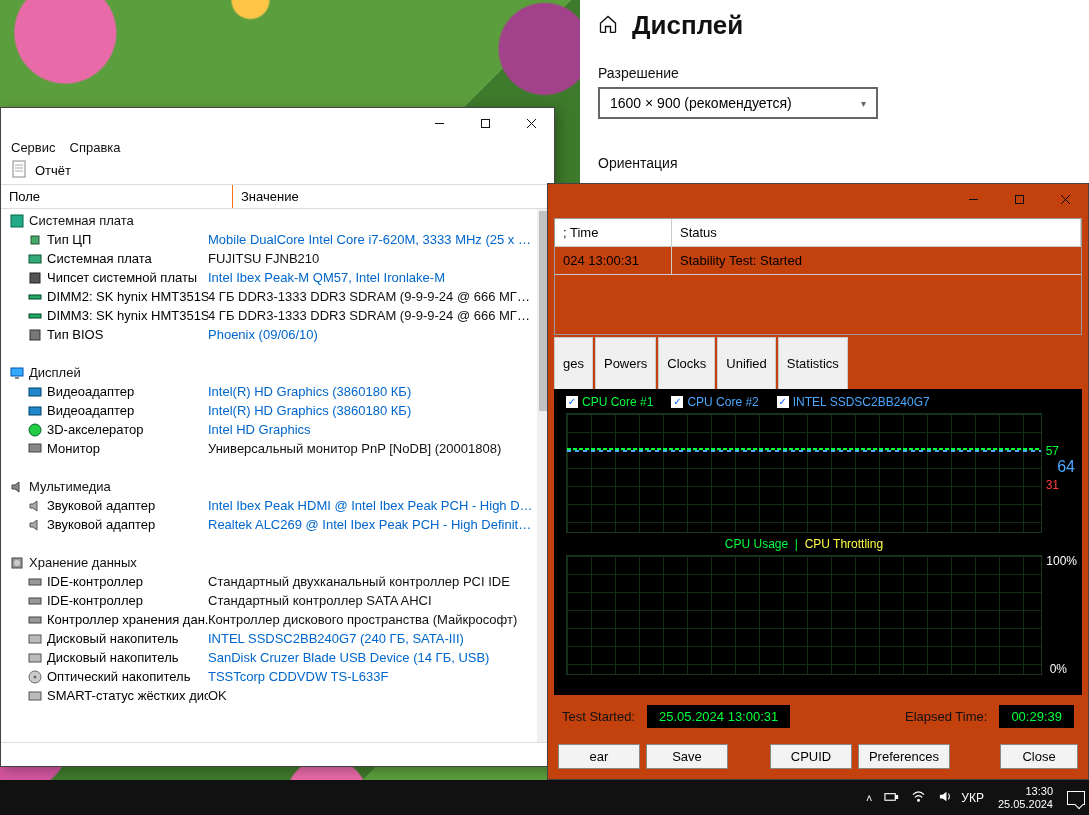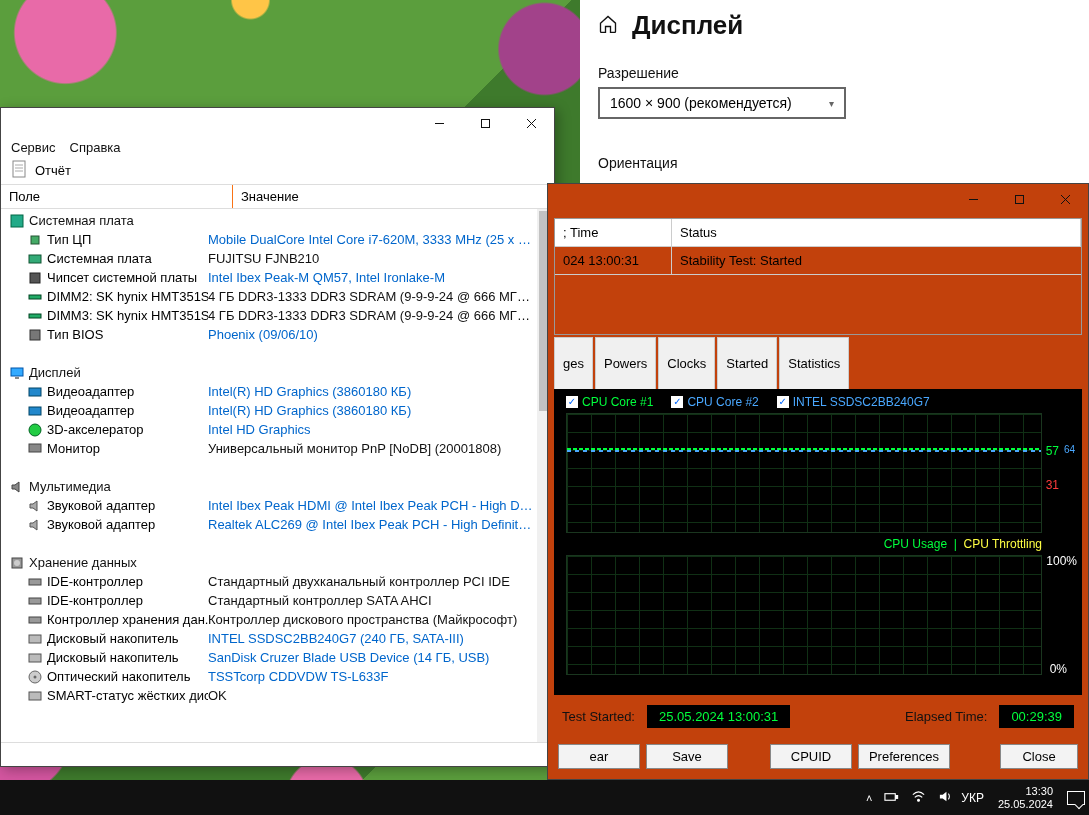--- a/index.html
+++ b/index.html
@@ -16,21 +16,21 @@
     radial-gradient(circle at 23% 0%, #ffc547 0 18px, transparent 20px),
     linear-gradient(135deg,#5b9e3d 0 30%,#3e7a2c 30% 60%,#5b9e3d 60% 100%);
 }
 
 
 .settings-win { position:absolute; left:580px; top:0; right:0; height:190px; background:#fff; border-bottom:1px solid #d0d0d0; padding:10px 20px 18px 18px; }
 .settings-heading { display:flex; align-items:center; gap:14px; }
 .home-ico svg { width:20px; height:20px; }
 .settings-heading h1 { font-size:26px; font-weight:600; color:#111; }
 .settings-label { font-size:14px; color:#111; margin-top:24px; }
-.settings-dropdown { margin-top:6px; width:248px; height:32px; border:2px solid #666; display:flex; align-items:center; justify-content:space-between; padding:0 10px; font-size:14px; }
+.settings-dropdown { margin-top:6px; width:280px; height:32px; border:2px solid #666; display:flex; align-items:center; justify-content:space-between; padding:0 10px; font-size:14px; }
 .chevron { font-size:10px; color:#666; }
 .settings-label2 { font-size:14px; color:#111; margin-top:36px; }
 
 
 .report-win { position:absolute; left:0; top:107px; width:555px; height:660px; background:#fff; border:1px solid #444; display:flex; flex-direction:column; box-shadow:3px 3px 12px rgba(0,0,0,.3); }
 .titlebar { height:30px; display:flex; justify-content:flex-end; align-items:center; gap:0; }
 .titlebar .tbtn { width:46px; height:30px; display:flex; align-items:center; justify-content:center; }
 .tbtn svg { width:11px; height:11px; }
 .menubar { display:flex; gap:14px; padding:2px 10px; font-size:13px; color:#111; }
 .toolbar { display:flex; align-items:center; gap:6px; padding:3px 10px; font-size:13px; }
@@ -76,24 +76,24 @@
 .lg-blue { color:#4aa8ff; }
 .graph { height:120px; border:1px solid #1a361f; position:relative;
   background-image:
     repeating-linear-gradient(to right, #103015 0 1px, transparent 1px 24px),
     repeating-linear-gradient(to bottom, #103015 0 1px, transparent 1px 18px);
 }
 .wave-green { position:absolute; left:0; right:0; top:34px; height:2px; background:
   repeating-linear-gradient(to right,#00ff3c 0 4px,transparent 4px 6px); filter:blur(.4px); }
 .wave-blue { position:absolute; left:0; right:0; top:36px; height:2px; background:
   repeating-linear-gradient(to right,#4aa8ff 0 4px,transparent 4px 8px); filter:blur(.4px); }
-.marker64 { position:absolute; right:-34px; top:30px; color:#4aa8ff; font-size:10px; }
+.marker64 { position:absolute; right:-34px; top:44px; color:#4aa8ff; font-size:16px; }
 .marker57 { position:absolute; right:-18px; top:30px; color:#00ff3c; font-size:12px; }
 .marker31 { position:absolute; right:-18px; top:64px; color:#ff3c3c; font-size:12px; }
-.graph2-legend { text-align:right; font-size:12px; color:#00ff3c; }
+.graph2-legend { text-align:center; font-size:12px; color:#00ff3c; }
 .graph2-legend .ylab { color:#ffff44; }
 .marker100 { position:absolute; right:-36px; top:-2px; color:#fff; font-size:12px; }
 .marker0 { position:absolute; right:-26px; bottom:-2px; color:#fff; font-size:12px; }
 .info-row { display:flex; gap:12px; align-items:center; padding:10px 14px; font-size:13px; }
 .info-row .lab { color:#111; }
 .info-row .badge { background:#000; color:#00ff3c; padding:4px 12px; font-size:13px; }
 .btn-row { display:flex; gap:6px; padding:6px 10px 10px; justify-content:flex-start; }
 .btn { border:1px solid #888; background:#f3f3f3; padding:4px 0; font-size:13px; width:82px; text-align:center; }
 .btn.wider { width:92px; }
 .btn-row .spacer-flex { flex:1; }
@@ -453,21 +453,21 @@
     <div class="sg-row">
       <div>024 13:00:31</div>
       <div>Stability Test: Started</div>
     </div>
     <div class="sg-pad"></div>
   </div>
   <div class="tabs">
     <div class="tab">ges</div>
     <div class="tab">Powers</div>
     <div class="tab">Clocks</div>
-    <div class="tab">Started</div>
+    <div class="tab">Unified</div>
     <div class="tab">Statistics</div>
   </div>
   <div class="graph-area">
     <div class="graph-legend">
       <span class="chk">
           <span class="chkbox">✓</span>
           <span class="lg-green">CPU Core #1</span>
         </span>
       <span class="chk">
           <span class="chkbox">✓</span>

